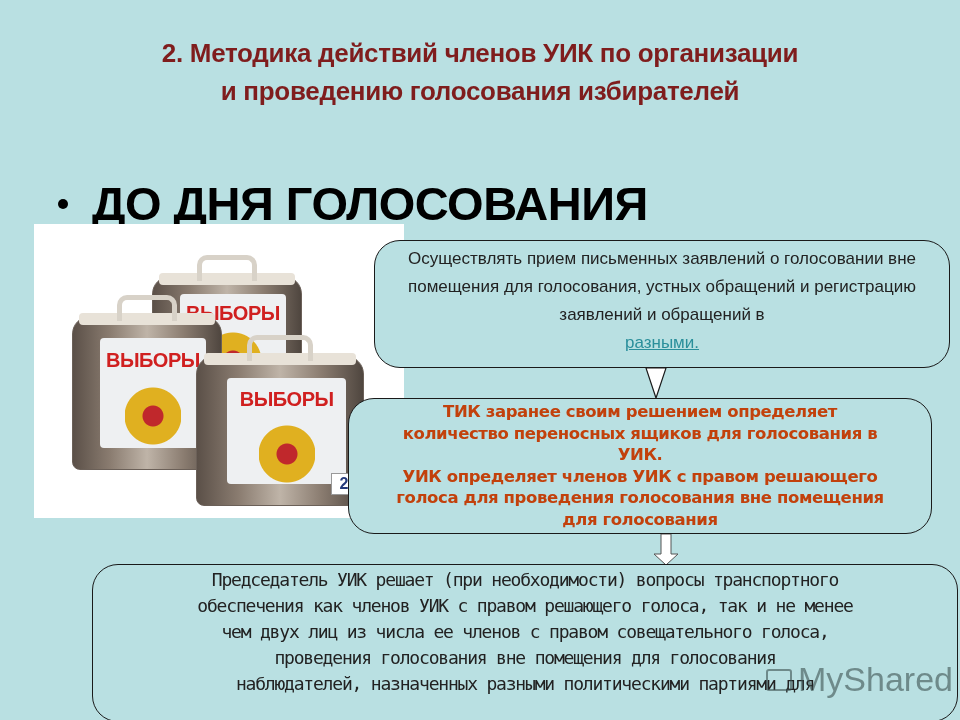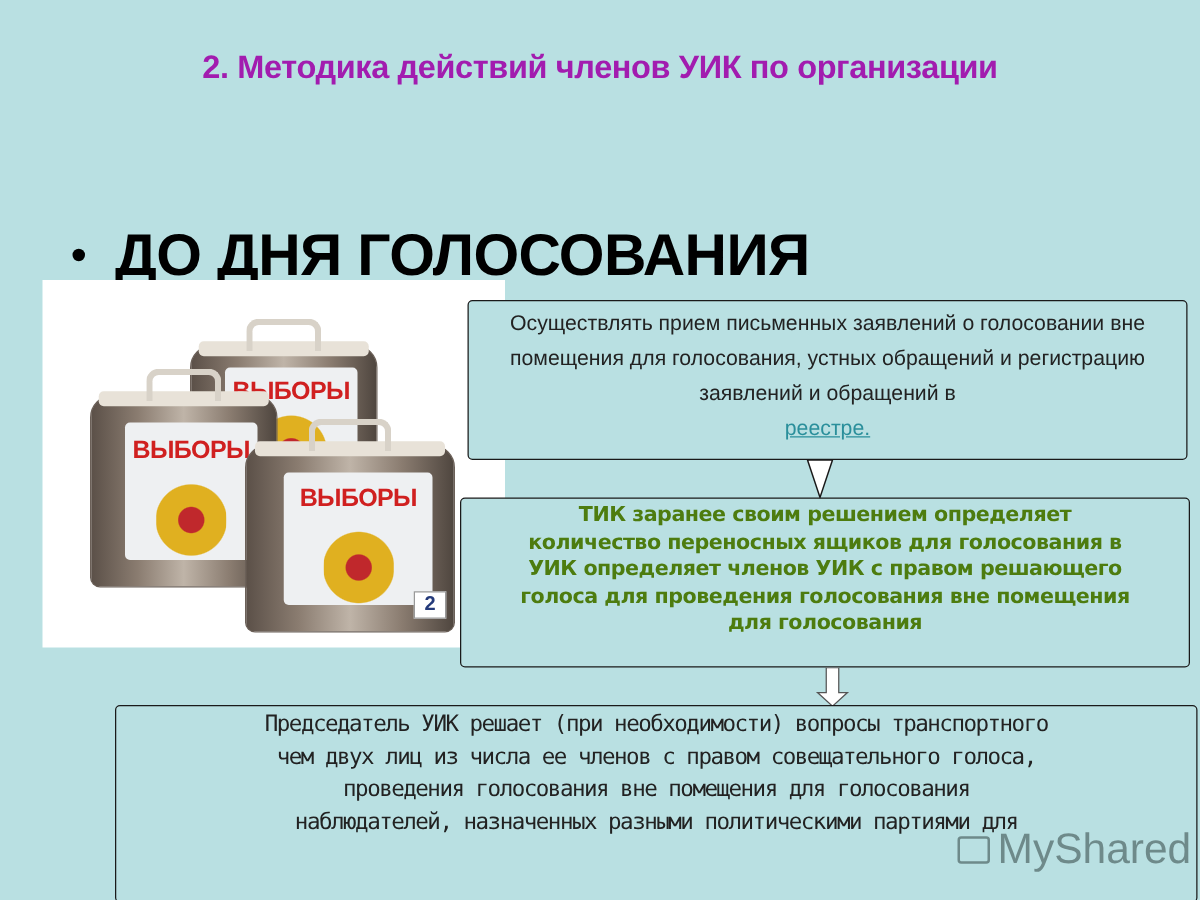--- a/index.html
+++ b/index.html
@@ -6,21 +6,21 @@
     html, body { width: 960px; height: 720px; overflow: hidden; }
     body {
       background: #b9e0e2;
       font-family: "Liberation Sans", sans-serif;
       position: relative;
       color: #000;
     }
     .title {
       position: absolute; left: 40px; top: 34px; width: 880px;
       text-align: center; font-weight: bold; font-size: 26px; line-height: 38px;
-      color: #a21caf;
+      color: #7f1d1d;
       font-family: "Liberation Sans", sans-serif;
       letter-spacing: -0.3px;
     }
     .bullet-row {
       position: absolute; left: 58px; top: 176px;
       display: flex; align-items: center;
     }
     .bullet-dot {
       width: 10px; height: 10px; border-radius: 50%; background: #000;
       margin-right: 24px;
@@ -58,32 +58,32 @@
       position: absolute; left: 4%; right: 4%; top: -4px; height: 12px;
       background: #e8e2d8; border-radius: 4px;
     }
     .box .num {
       position: absolute; right: 6px; bottom: 10px; width: 26px; height: 22px;
       background: #fff; border: 1px solid #999; color: #243a7a;
       font-weight: bold; font-size: 16px; text-align: center; line-height: 20px;
     }
 
     .callout {
-      position: absolute; border: 1.5px solid #1a1a1a; border-radius: 4px;
+      position: absolute; border: 1.5px solid #1a1a1a; border-radius: 26px;
       background: #b9e0e2; text-align: center;
     }
     .c1 {
       left: 374px; top: 240px; width: 576px; height: 128px;
       padding: 4px 10px; font-size: 17px; line-height: 28px; color: #222;
     }
     .c1 a { color: #2a8f9b; text-decoration: underline; }
     .c2 {
-      left: 368px; top: 398px; width: 584px; height: 136px;
+      left: 348px; top: 398px; width: 584px; height: 136px;
       padding: 2px 8px; font-size: 16.5px; line-height: 21.5px;
-      font-weight: bold; color: #4d7c0f;
+      font-weight: bold; color: #c2410c;
       font-family: "DejaVu Sans", sans-serif; letter-spacing: -0.4px;
     }
     .c3 {
       left: 92px; top: 564px; width: 866px; height: 158px;
       padding: 2px 10px; font-size: 18px; line-height: 26px; color: #222;
       font-family: "DejaVu Sans Mono", monospace; letter-spacing: -1.2px;
     }
 
     .arrow-tri {
       position: absolute; left: 645px; top: 368px; width: 22px; height: 32px;
@@ -99,20 +99,21 @@
     .watermark .wm-icon {
       width: 26px; height: 22px; border: 2px solid rgba(60,80,80,0.6);
       border-radius: 3px; margin-right: 6px;
     }
   </style>
 </head>
 <body>
 
 <div class="title">
   <div>2. Методика действий членов УИК по организации</div>
+  <div>и проведению голосования избирателей</div>
 </div>
 
 <div class="bullet-row">
   <span class="bullet-dot"></span>
   <span class="bullet-text">ДО ДНЯ ГОЛОСОВАНИЯ</span>
 </div>
 
 <div class="photo">
   <div class="box" style="left:118px; top:52px; width:150px; height:120px;">
     <div class="top-rim"></div>
@@ -136,41 +137,43 @@
     <div class="panel">
       <div class="label">ВЫБОРЫ</div>
       <div class="emblem"></div>
     </div>
     <div class="num">2</div>
   </div>
 </div>
 
 <div class="callout c1">
   <span>Осуществлять прием письменных заявлений о голосовании вне помещения для голосования, устных обращений и регистрацию заявлений и обращений в</span><br>
-  <a>реестре.</a>
+  <a>разными.</a>
 </div>
 
 <svg class="arrow-tri" viewBox="0 0 22 32">
   <polygon points="1,0 21,0 11,30" fill="#ffffff" stroke="#1a1a1a" stroke-width="1.2"></polygon>
 </svg>
 
 <div class="callout c2">
   <div>ТИК заранее своим решением определяет</div>
   <div>количество переносных ящиков для голосования в</div>
+  <div>УИК.</div>
   <div>УИК определяет членов УИК с правом решающего</div>
   <div>голоса для проведения голосования вне помещения</div>
   <div>для голосования</div>
 </div>
 
 <svg class="arrow-down" viewBox="0 0 28 32">
   <polygon points="9,0 19,0 19,20 26,20 14,31 2,20 9,20" fill="#ffffff" stroke="#555" stroke-width="1"></polygon>
 </svg>
 
 <div class="callout c3">
   <div>Председатель УИК решает (при необходимости) вопросы транспортного</div>
+  <div>обеспечения как членов УИК с правом решающего голоса, так и не менее</div>
   <div>чем двух лиц из числа ее членов с правом совещательного голоса,</div>
   <div>проведения голосования вне помещения для голосования</div>
   <div>наблюдателей, назначенных разными политическими партиями для</div>
 </div>
 
 <div class="watermark">
   <span class="wm-icon"></span>
   <span>MyShared</span>
 </div>
 

